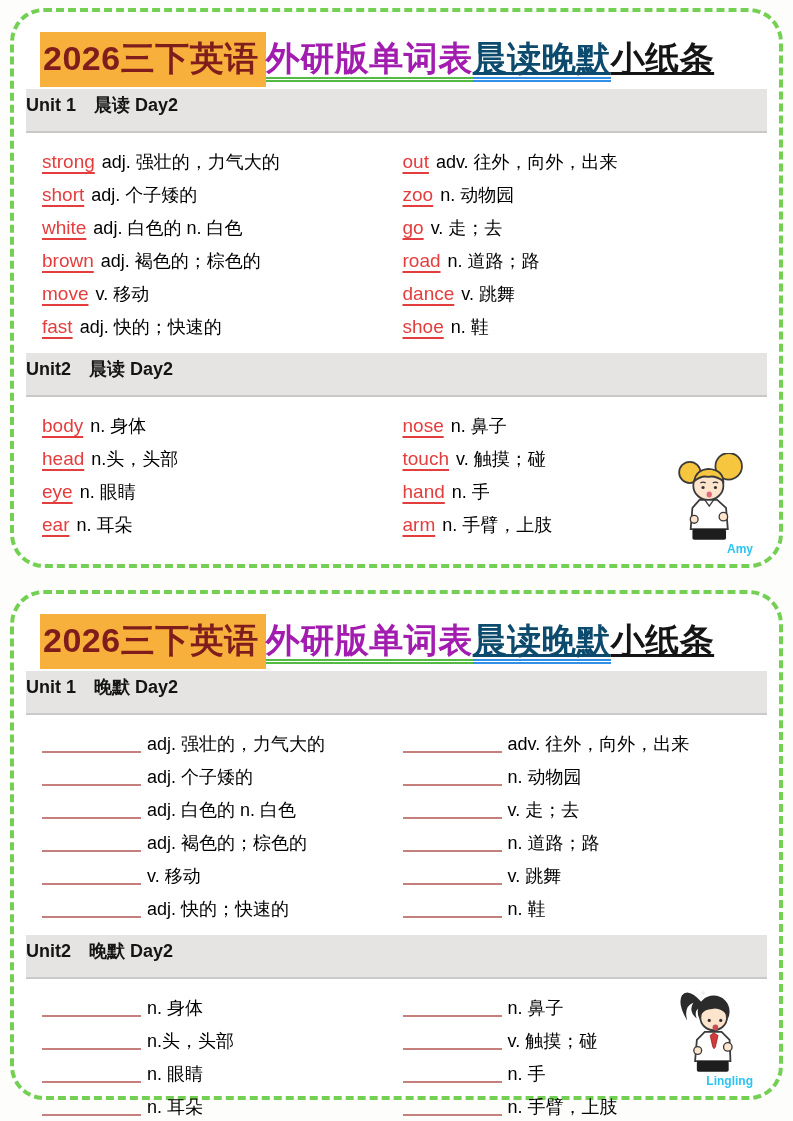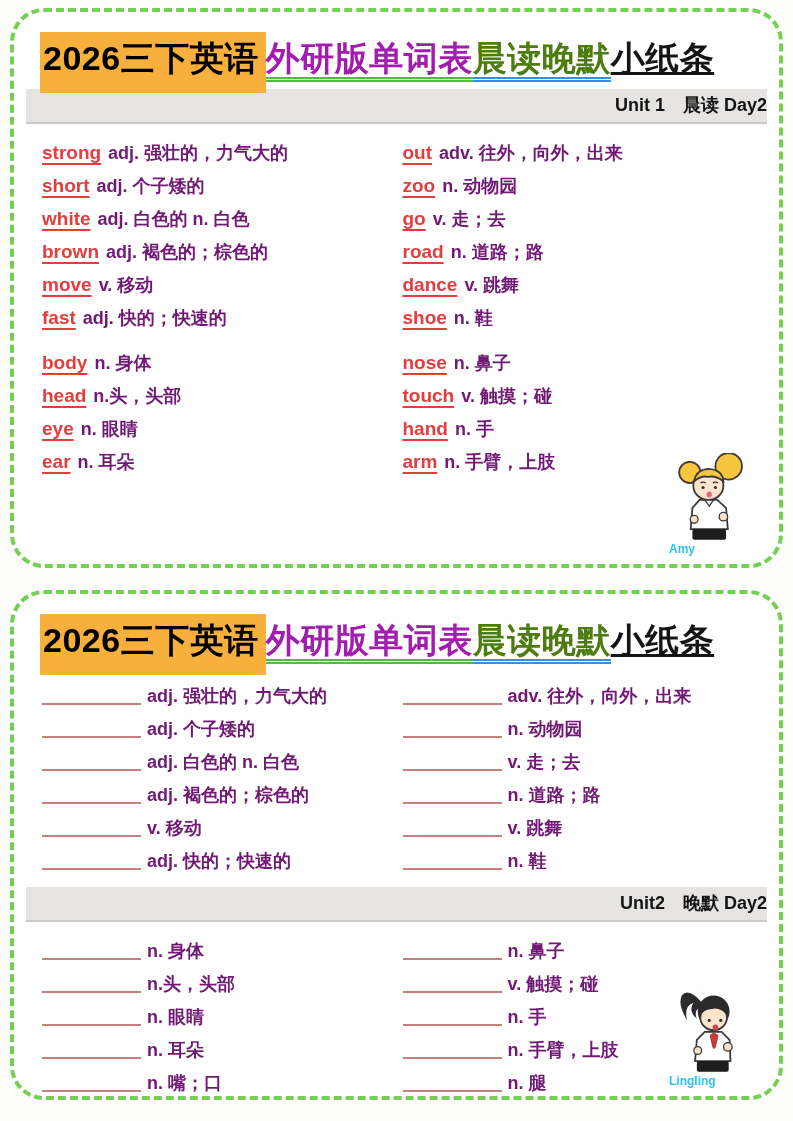--- a/index.html
+++ b/index.html
@@ -15,49 +15,49 @@
     border: 4px dashed #74D053; border-radius: 34px;
     background: #ffffff; padding: 0 26px;
   }
   .panel-1 { top: 8px;  height: 560px; }
   .panel-2 { top: 590px; height: 510px; }
 
   .title {
     margin: 22px 0 6px; font-size: 34px; font-weight: bold;
     line-height: 1.45; white-space: nowrap; letter-spacing: 0.5px;
   }
-  .t-orange { background:#F8B03C; color:#000000; padding: 7px 7px 16px 3px; }
+  .t-orange { background:#F8B03C; color:#7f1d1d; padding: 7px 7px 10px 3px; }
   .t-green  { color:#a21caf; border-bottom: 5px double #53BB44; }
-  .t-blue   { color:#4d7c0f; border-bottom: 5px double #3390E9; }
+  .t-blue   { color:#0c4a6e; border-bottom: 5px double #3390E9; text-decoration: underline; }
   .t-black  { color:#151515;text-decoration:underline; }
 
   .bar {
-    margin: 6px -14px 4px; padding: 4px 0 5px;
+    margin: 6px -14px 4px; padding: 4px 0 14px;
     background:#E6E4E2; border-bottom: 2px solid #CBC9C7;
-    text-align: right; font-weight: bold; font-size: 18px; color:#141414;
+    text-align: left; font-weight: bold; font-size: 18px; color:#141414;
     white-space: pre;
   }
   .cols {
     display: grid; grid-template-columns: 1fr 1fr;
-    column-gap: 12px; padding: 8px 2px 4px; font-weight: bold;
+    column-gap: 12px; padding: 8px 2px 4px;
   }
   .row { height: 33px; display: flex; align-items: center; font-size: 18px; }
   .en {
     color:#E43D3D; font-size: 19px; margin-right: 7px;
     text-decoration: underline; text-decoration-thickness: 1.5px;
     text-underline-offset: 4px;
   }
-  .def { color:#701a75; }
+  .def { color:#000000; }
   .blank {
     display: inline-block; width: 99px; height: 1.05em;
     border-bottom: 2px solid #C5807E; margin-right: 6px; flex: none;
   }
   .mascot {
     position: absolute; right: 26px; bottom: 8px; width: 84px;
-    text-align: left; pointer-events: none;
+    text-align: right; pointer-events: none;
   }
   .mascot svg { width: 74px; height: 92px; display:block; margin: 0 auto; }
   .mascot-label {
     color:#2BC4F3; font-size: 12px; font-weight: bold; margin-top: -3px;
   }
 </style>
 </head>
 <body>
 
 <div class="page">
@@ -114,20 +114,21 @@
             <span class="en">dance</span>
             <span class="def">v. 跳舞</span>
           </div>
           <div class="row">
             <span class="en">shoe</span>
             <span class="def">n. 鞋</span>
           </div>
         </div>
       </div>
 
+    <div class="bar">Unit2　晨读 Day2</div>
     <div class="cols">
         <div>
           <div class="row">
             <span class="en">body</span>
             <span class="def">n. 身体</span>
           </div>
           <div class="row">
             <span class="en">head</span>
             <span class="def">n.头，头部</span>
           </div>
@@ -177,20 +178,21 @@
         <circle cx="54" cy="72" r="4.8" fill="#FDE4CC" stroke="#3a3a3a" stroke-width="1.5"></circle>
         <rect x="19" y="86" width="38" height="12" rx="2" fill="#1d1d1d"></rect>
       </svg>
       <div class="mascot-label">Amy</div>
     </div>
   </section>
 
   <section class="panel panel-2">
     <h1 class="title"><span class="t-orange">2026三下英语</span><span class="t-green">外研版单词表</span><span class="t-blue">晨读晚默</span><span class="t-black">小纸条</span></h1>
 
+    <div class="bar">Unit 1　晚默 Day2</div>
     <div class="cols">
         <div>
           <div class="row">
             <span class="blank"></span>
             <span class="def">adj. 强壮的，力气大的</span>
           </div>
           <div class="row">
             <span class="blank"></span>
             <span class="def">adj. 个子矮的</span>
           </div>

